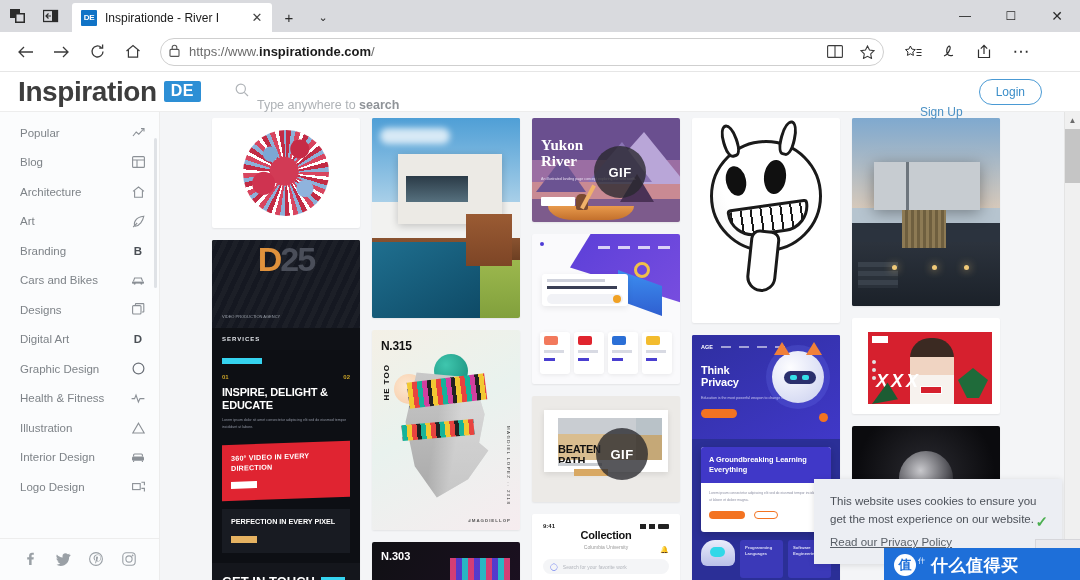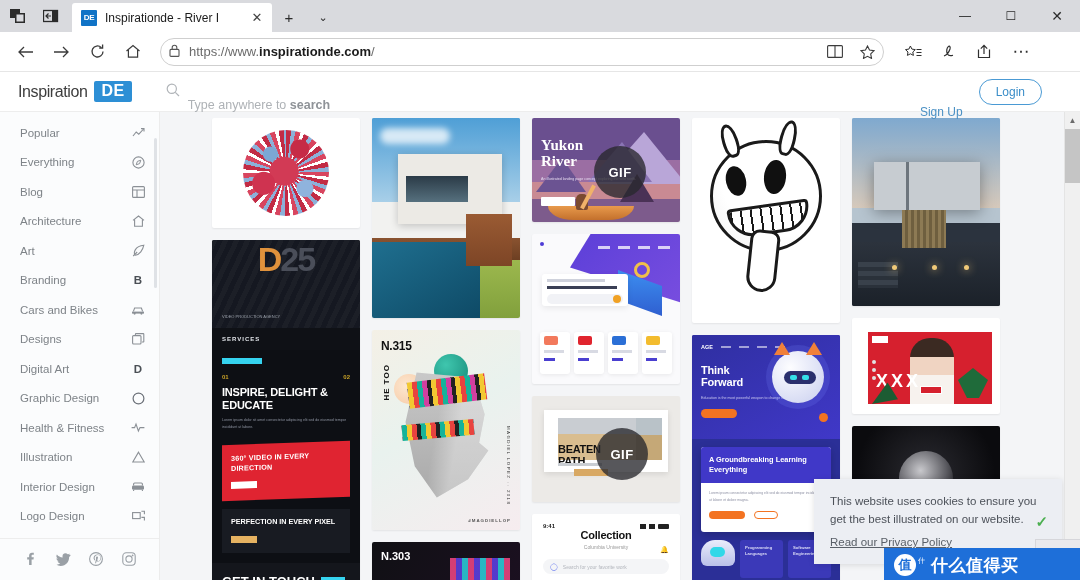--- a/index.html
+++ b/index.html
@@ -69,21 +69,21 @@
     width: 34px; height: 34px; display: flex; align-items: center; justify-content: center;
     color: #2f2f2f;
   }
 
   
   .site-header {
     height: 40px; background: #fff; display: flex; align-items: center;
     border-bottom: 1px solid #ededed; padding-left: 18px; position: relative; z-index: 5;
   }
   .logo { display: flex; align-items: center; gap: 7px; }
-  .logo-text { font-size: 16px; font-weight: 400; color: #3d3d3d; letter-spacing: -0.4px; }
+  .logo-text { font-size: 28px; font-weight: 700; color: #3d3d3d; letter-spacing: -0.4px; }
   .logo-badge {
     background: #2d8fd5; color: #fff; font-size: 16px; font-weight: 700;
     padding: 1px 7px 2px; border-radius: 2px; letter-spacing: 0.5px;
   }
   .site-search { display: flex; align-items: center; gap: 8px; margin-left: 34px; }
   .site-search .sicon { color: #b0b4b8; }
   .site-search .stext { font-size: 12.5px; color: #aeb2b6; margin-top: 26px; }
   .site-search .stext b { color: #8f9398; font-weight: 700; }
   .header-right {
     position: absolute; right: 38px; display: flex; align-items: center; gap: 16px;
@@ -372,21 +372,21 @@
   .a2-sky { position: absolute; inset: 0 0 52% 0; background: linear-gradient(#7fa9cf, #d6c9bb); }
   .a2-block { position: absolute; left: 22px; top: 44px; width: 106px; height: 48px; background: #c7ccd1; box-shadow: 0 3px 14px rgba(0,0,0,.35); }
   .a2-slit { position: absolute; left: 54px; top: 44px; width: 3px; height: 48px; background: #6d757d; }
   .a2-wood { position: absolute; left: 50px; top: 92px; width: 44px; height: 38px; background: repeating-linear-gradient(90deg, #8d7a54 0 3px, #6f5f3f 3px 6px); }
   .a2-ground { position: absolute; left: 0; right: 0; bottom: 0; height: 64px; background: linear-gradient(#2c333d, #1b2129); }
   .a2-steps { position: absolute; left: 6px; bottom: 18px; width: 40px; height: 26px; background: repeating-linear-gradient(#39414b 0 5px, #2a313a 5px 9px); }
   .a2-light { position: absolute; bottom: 36px; width: 5px; height: 5px; border-radius: 50%; background: #f0c978; box-shadow: 0 0 8px #f0c978; }
 
   
   .c-vans { height: 96px; background: #fff; padding: 7px; position: relative; }
-  .vn-panel { position: absolute; left: 16px; top: 14px; right: 8px; bottom: 10px; background: #d6202e; overflow: hidden; }
+  .vn-panel { position: absolute; left: 16px; top: 14px; right: 8px; bottom: 10px; background: #d6202e; overflow: hidden; font-style: italic; }
   .vn-logo { position: absolute; left: 4px; top: 4px; width: 16px; height: 7px; background: #fff; }
   .vn-xxx { position: absolute; left: 8px; bottom: 14px; font-size: 18px; font-weight: 700; color: #fff; letter-spacing: 3px; line-height: 1; }
   .vn-girl {
     position: absolute; left: 42px; top: 6px; width: 44px; height: 72px;
     background: linear-gradient(#3b2a22 0 26%, #f0d4c2 26% 52%, #f7f2ee 52% 100%);
     border-radius: 20px 20px 0 0;
   }
   .vn-tag { position: absolute; left: 52px; bottom: 10px; width: 22px; height: 8px; background: #d6202e; border: 1px solid #fff; }
   .vn-leaf1 { position: absolute; right: 4px; bottom: 6px; width: 30px; height: 30px; background: #1f6b3a; clip-path: polygon(50% 0, 100% 40%, 70% 100%, 30% 100%, 0 40%); }
   .vn-leaf2 { position: absolute; left: 4px; bottom: 0; width: 26px; height: 24px; background: #1c5c33; clip-path: polygon(0 100%, 60% 10%, 100% 80%); }
@@ -565,29 +565,20 @@
 <div class="shell">
 
   <div class="sidebar">
     <div class="side-scroll" id="sidebar-list">
         <div class="side-item">
           <span class="side-label">Popular</span>
           <span class="side-ico">
             <svg width="13" height="11" viewBox="0 0 13 11">
               <path d="M1 9l3.2-4 2.6 2.2L11.6 2" fill="none" stroke="#8b9096" stroke-width="1.1"></path>
               <path d="M9 1.6h3v3" fill="none" stroke="#8b9096" stroke-width="1.1"></path>
-            </svg>
-          </span>
-        </div>
-        <div class="side-item">
-          <span class="side-label">Everything</span>
-          <span class="side-ico">
-            <svg width="13" height="13" viewBox="0 0 13 13">
-              <circle cx="6.5" cy="6.5" r="5.6" fill="none" stroke="#8b9096" stroke-width="1.1"></circle>
-              <path d="M8.8 4.2L5.4 5.4 4.2 8.8 7.6 7.6z" fill="none" stroke="#8b9096" stroke-width="1"></path>
             </svg>
           </span>
         </div>
         <div class="side-item">
           <span class="side-label">Blog</span>
           <span class="side-ico">
             <svg width="13" height="12" viewBox="0 0 13 12">
               <rect x="0.6" y="0.6" width="11.8" height="10.8" rx="1" fill="none" stroke="#8b9096" stroke-width="1.1"></rect>
               <path d="M0.6 4h11.8M5 4v7.4" stroke="#8b9096" stroke-width="1.1"></path>
             </svg>
@@ -876,21 +867,21 @@
 
         <div class="card c-think">
           <div class="tf-hero">
             <div class="tf-nav">
               <b>AGE</b>
               <i></i>
                 <i></i>
                 <i></i>
                 <i></i>
             </div>
-            <div class="tf-title"><span>Think</span><br><span>Forward</span></div>
+            <div class="tf-title"><span>Think</span><br><span>Privacy</span></div>
             <div class="tf-sub">Education is the most powerful weapon to change the world.</div>
             <div class="tf-btn"></div>
             <div class="tf-cat"></div>
             <div class="tf-visor">
                 <i></i>
                 <i class="r"></i>
               </div>
             <div class="tf-dot"></div>
           </div>
           <div class="tf-white">
@@ -948,21 +939,21 @@
         </div>
 
         <div class="card c-dark5">
           <div class="d5-ring"></div>
         </div>
       </div>
 
     </div>
 
     <div class="cookie">
-      <p>This website uses cookies to ensure you get the best illustrated on our website.</p>
+      <p>This website uses cookies to ensure you get the most experience on our website.</p>
       <a>Read our Privacy Policy</a>
       <span class="ok">✓</span>
     </div>
 
     <div class="watermark">
       <span class="wm-circle">值</span>
       <span class="wm-small">什</span>
       <span class="wm-text">什么值得买</span>
     </div>
 

